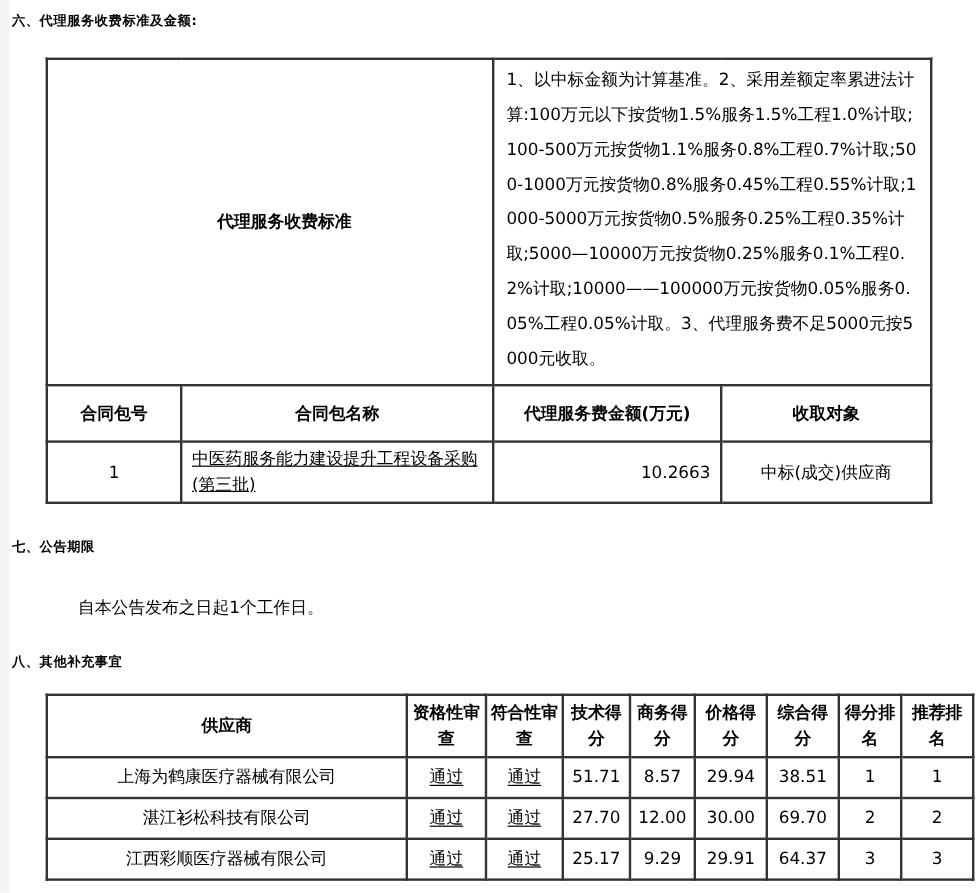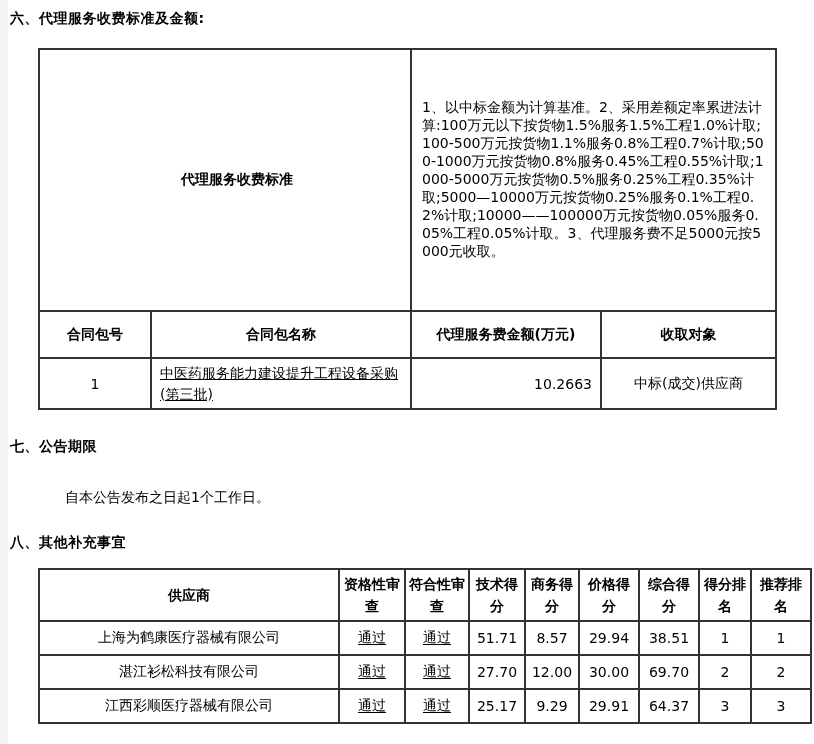--- a/index.html
+++ b/index.html
@@ -20,21 +20,21 @@
   }
   .left-strip {
     position: absolute;
     left: 0; top: 0;
     width: 8px; height: 744px;
     background: #f4f4f4;
   }
   .content { position: relative; padding-top: 8px; }
   .sec-title {
     margin: 0 0 0 10px;
-    font-size: 14px;
+    font-size: 11px;
     font-weight: bold;
     line-height: 20px;
     letter-spacing: 0.5px;
   }
   .sec-title.mt { margin-top: 26px; }
   .indent-text {
     margin: 32px 0 0 65px;
     font-size: 14px;
     line-height: 18px;
   }
@@ -54,21 +54,21 @@
   }
   
   .fee-table { width: 737px; margin-top: 20px; }
   .fee-table .std-label {
     font-weight: bold;
     text-align: center;
     padding-left: 28px;
   }
   .fee-table .std-text {
     text-align: left;
-    line-height: 18px;
+    line-height: 29px;
     padding: 3px 10px 6px 10px;
     height: 262px;
   }
   .fee-table th {
     font-weight: bold;
     height: 47px;
   }
   .fee-table .data-row td { height: 51px; }
   .fee-table .cell-name {
     text-align: left;

